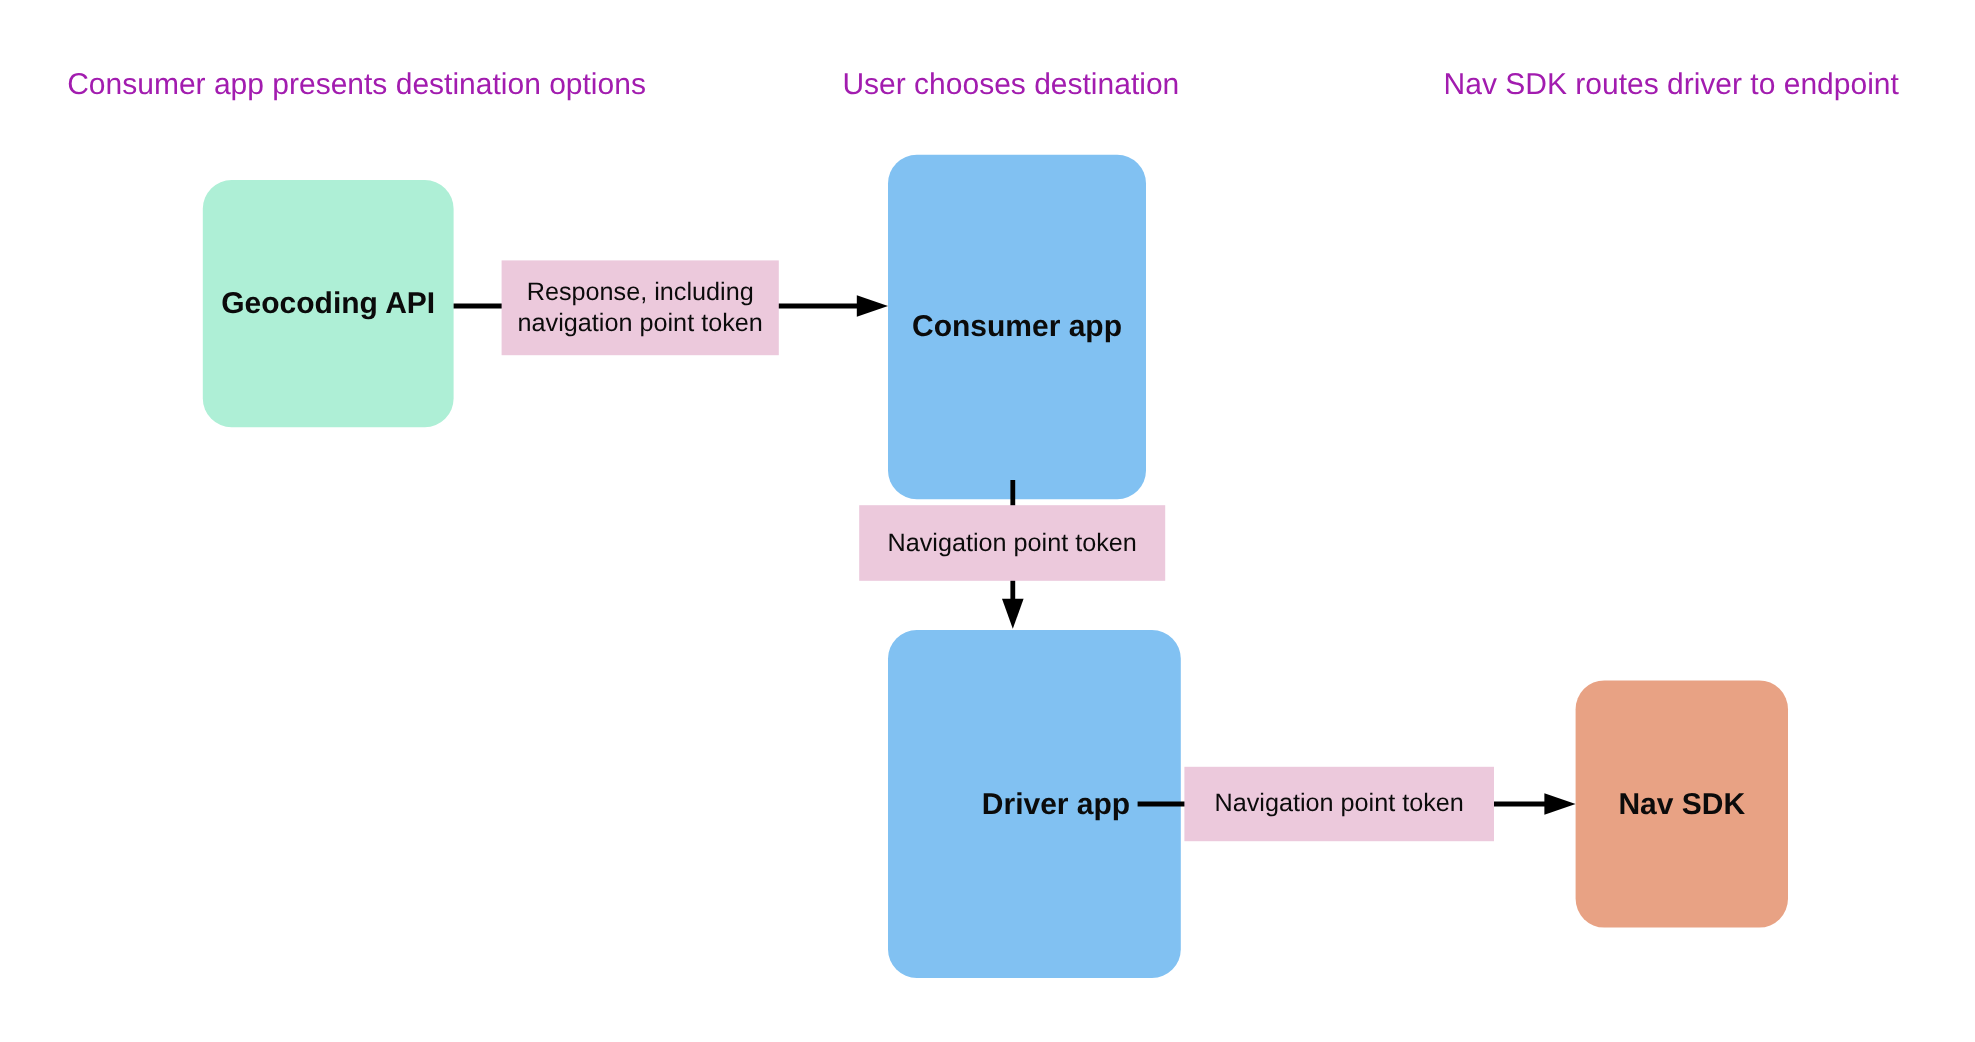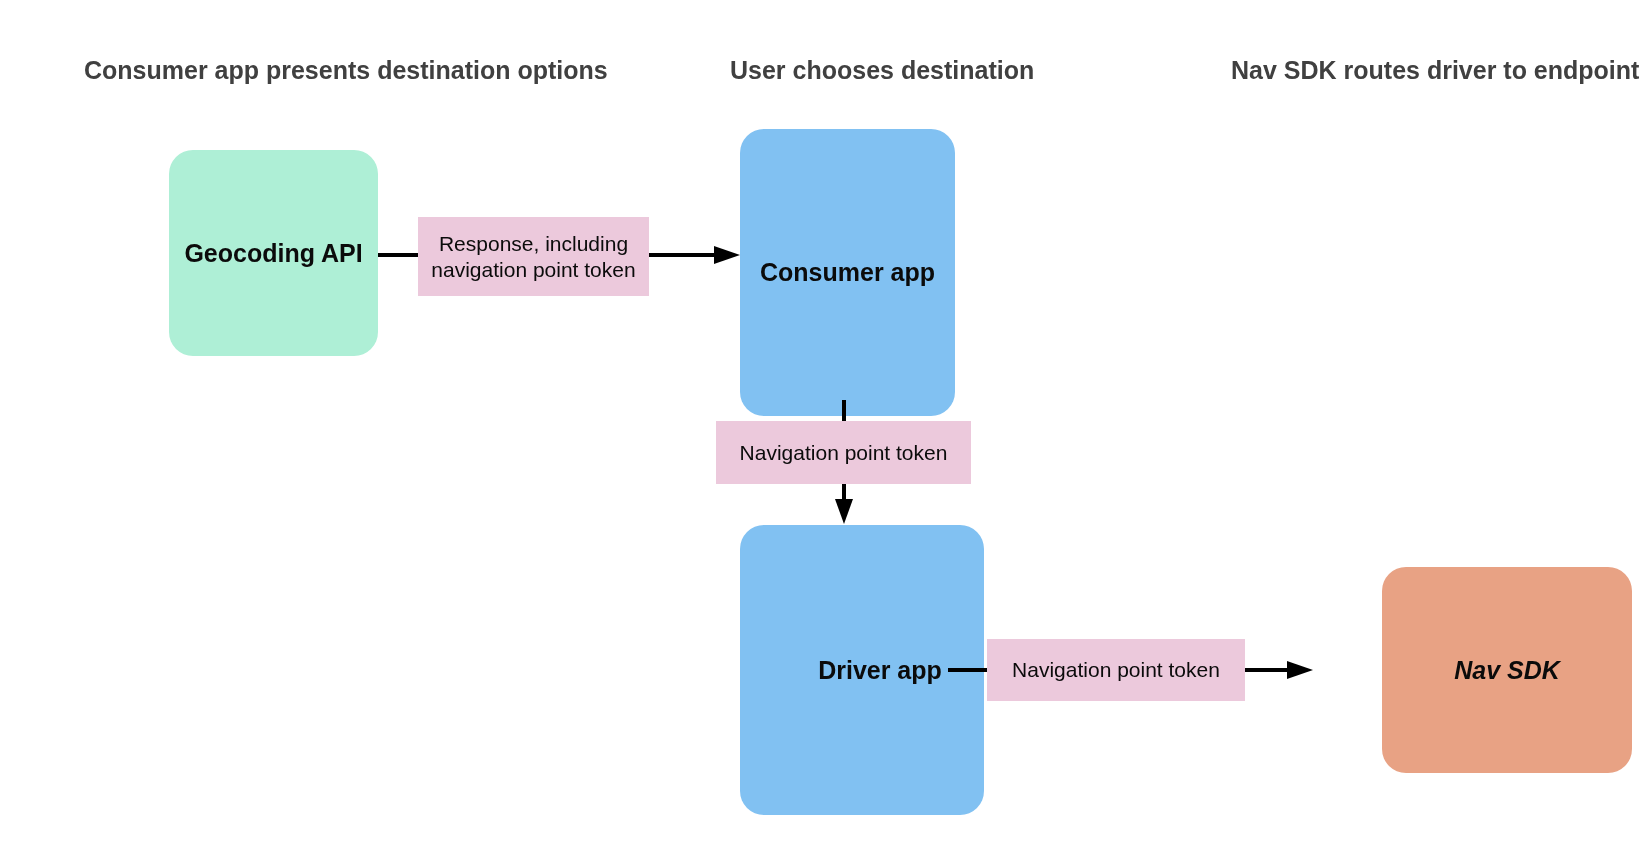--- a/index.html
+++ b/index.html
@@ -14,44 +14,43 @@
     height: 868px;
     background: #ffffff;
     overflow: hidden;
     color: #000000;
   }
   .step-header {
     position: absolute;
     top: 55px;
     font-size: 25px;
     line-height: 30px;
-    font-weight: 700;
-    color: #404040;
+    font-weight: 400;
+    color: #a21caf;
     white-space: nowrap;
-    margin-left: 28px;
   }
   #header-1 { left: 56px; }
   #header-2 { left: 702px; }
   #header-3 { left: 1203px; }
 
   .node {
     position: absolute;
     border-radius: 24px;
     display: flex;
     align-items: center;
     justify-content: center;
     text-align: center;
     font-size: 25px;
     font-weight: 700;
     color: #0b0b0b;
   }
   #node-geocoding { left: 169px; top: 150px; width: 209px; height: 206px; }
   #node-consumer  { left: 740px; top: 129px; width: 215px; height: 287px; }
   #node-driver    { left: 740px; top: 525px; width: 208px; height: 290px; }
-  #node-navsdk    { left: 1382px; top: 567px; width: 250px; height: 206px; font-style: italic; }
+  #node-navsdk    { left: 1313px; top: 567px; width: 177px; height: 206px; }
 
   .edge-label {
     position: absolute;
     display: flex;
     align-items: center;
     justify-content: center;
     text-align: center;
     font-size: 21px;
     line-height: 26px;
     font-weight: 400;

